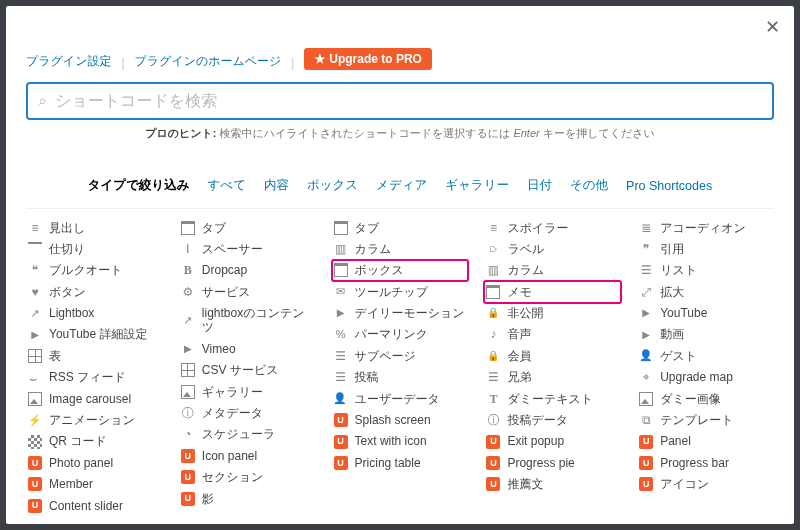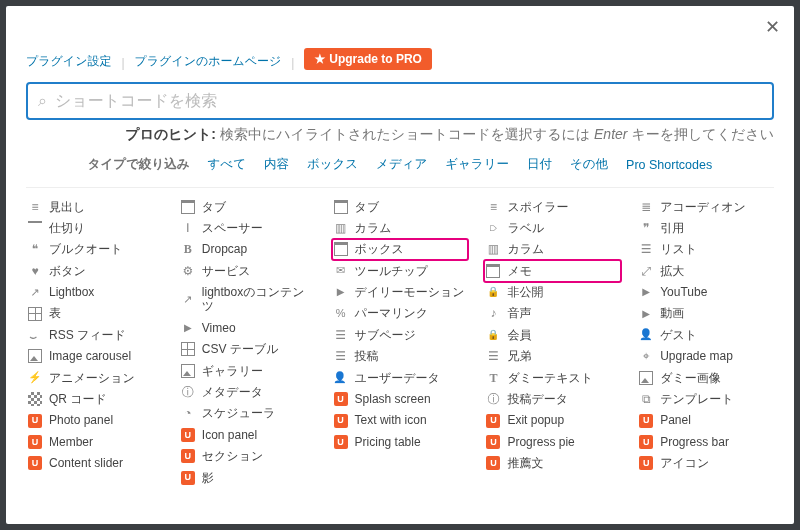--- a/index.html
+++ b/index.html
@@ -7,25 +7,25 @@
   .modal { background: #fff; margin: 6px; height: 518px; border-radius: 2px; padding: 18px 20px 10px 20px; position: relative; overflow: hidden; }
   .close { position: absolute; top: 12px; right: 14px; font-size: 18px; color: #666; cursor: pointer; line-height: 1; }
   .top-links { display: flex; align-items: flex-end; gap: 10px; font-size: 12px; margin-bottom: 12px; margin-top: 24px; }
   .top-links a { color: #0073aa; text-decoration: none; }
   .top-links .sep { color: #ccc; }
   .upgrade { background: #f25c2b; color: #fff; padding: 4px 10px; border-radius: 3px; font-size: 12px; font-weight: 600; display: inline-flex; align-items: center; gap: 4px; }
   .search-wrap { border: 2px solid #207eca; border-radius: 4px; display: flex; align-items: center; padding: 8px 10px; margin-bottom: 6px; }
   .search-wrap .sicon { color: #bbb; font-size: 16px; margin-right: 8px; }
   .search-wrap input { border: none; outline: none; flex: 1; font-size: 16px; color: #3b82f6; }
   .search-wrap input::placeholder { color: #bbb; }
-  .hint { text-align: right; font-size: 14px; color: #777; margin-bottom: 12px; }
+  .hint { text-align: center; font-size: 11px; color: #777; margin-bottom: 36px; }
   .hint b { color: #444; }
   .hint i { font-style: italic; }
   .filters { display: flex; align-items: center; justify-content: center; gap: 18px; font-size: 12.5px; margin-bottom: 14px; }
-  .filters .lbl { font-weight: 700; color: #737373; }
+  .filters .lbl { font-weight: 700; color: #000000; }
   .filters a { color: #0073aa; text-decoration: none; }
   .divider { border: none; border-top: 1px solid #eee; margin-bottom: 8px; }
   .grid { display: grid; grid-template-columns: repeat(5, 1fr); column-gap: 16px; }
   .item { display: flex; align-items: center; gap: 7px; padding: 3.5px 2px; font-size: 12px; color: #444; cursor: pointer; line-height: 1.2; }
   .item .ic { width: 14px; height: 14px; display: inline-flex; align-items: center; justify-content: center; color: #888; font-size: 12px; flex-shrink: 0; }
   .item.pro .ic { background: #f25c2b; color: #fff; border-radius: 2px; font-size: 9px; font-weight: 800; }
   .item.hl { outline: 2px solid #e6007e; outline-offset: -1px; border-radius: 2px; }
   
   .i-lines::before { content:"≡"; }
   .i-hr { border-top:2px solid #888; width:12px; height:0; }
@@ -121,20 +121,24 @@
         </div>
         <div class="item">
           <span class="ic i-heart"></span>
           <span>ボタン</span>
         </div>
         <div class="item">
           <span class="ic i-ext"></span>
           <span>Lightbox</span>
         </div>
         <div class="item">
+          <span class="ic i-yt"></span>
+          <span>YouTube 詳細設定</span>
+        </div>
+        <div class="item">
           <span class="ic i-table"></span>
           <span>表</span>
         </div>
         <div class="item">
           <span class="ic i-rss"></span>
           <span>RSS フィード</span>
         </div>
         <div class="item">
           <span class="ic i-img"></span>
           <span>Image carousel</span>
@@ -180,21 +184,21 @@
         <div class="item">
           <span class="ic i-ext"></span>
           <span>lightboxのコンテンツ</span>
         </div>
         <div class="item">
           <span class="ic i-yt"></span>
           <span>Vimeo</span>
         </div>
         <div class="item">
           <span class="ic i-table"></span>
-          <span>CSV テーブル</span>
+          <span>CSV サービス</span>
         </div>
         <div class="item">
           <span class="ic i-img"></span>
           <span>ギャラリー</span>
         </div>
         <div class="item">
           <span class="ic i-info"></span>
           <span>メタデータ</span>
         </div>
         <div class="item">

